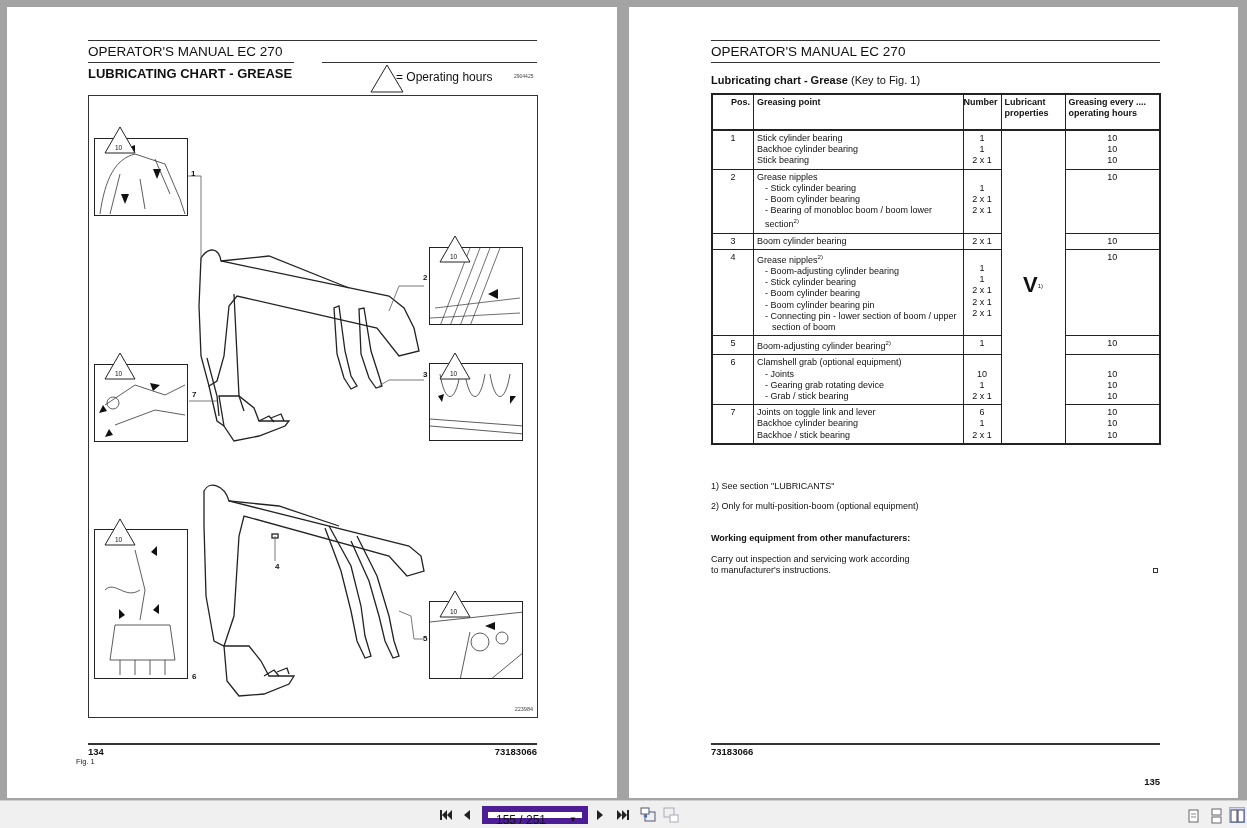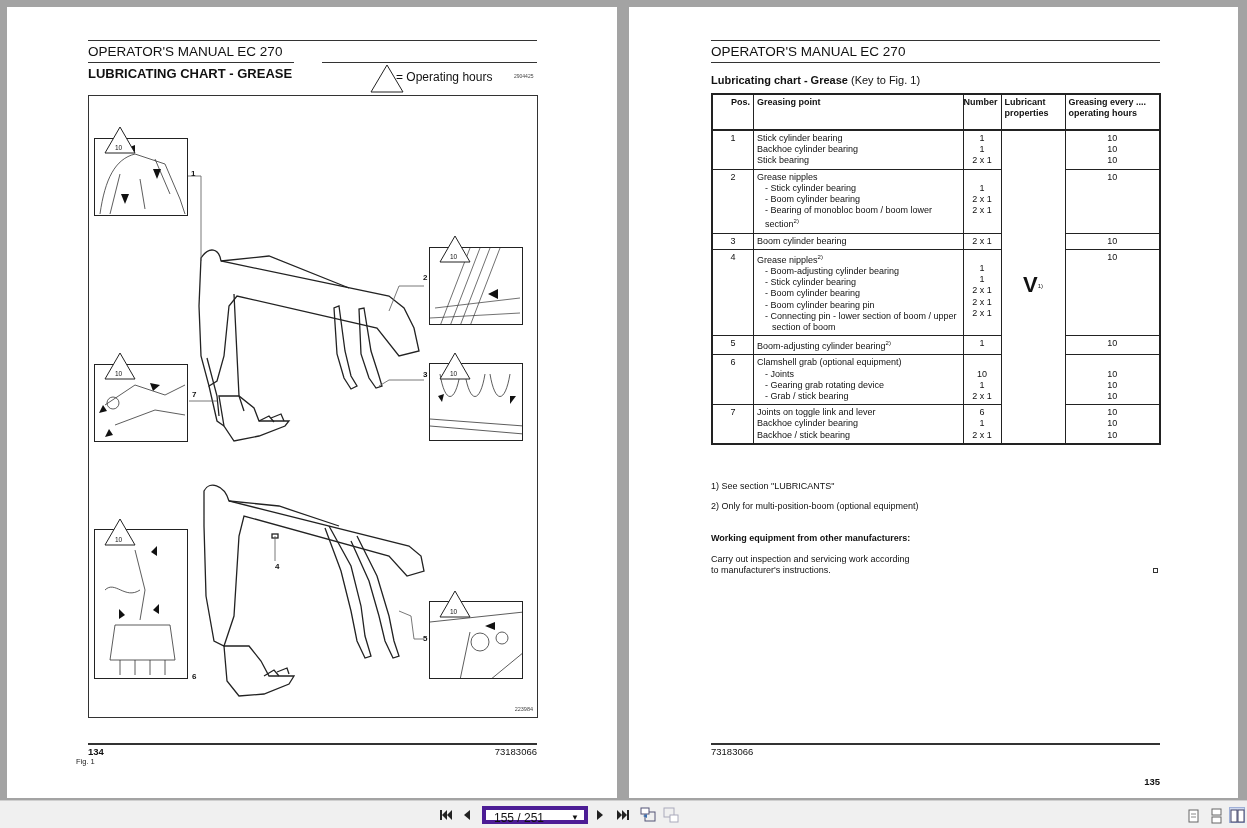--- a/index.html
+++ b/index.html
@@ -8,21 +8,21 @@
   .page { position: absolute; top: 7px; width: 610px; height: 791px; background: #fff; }
   .page.left { left: 7px; }
   .page.right { left: 629px; width: 609px; }
   .rule { position: absolute; height: 1px; background: #333; }
   .hdr-title { position: absolute; font-size: 13.5px; color: #111; }
   .chart-title { position: absolute; font-size: 13px; font-weight: bold; }
   .ophours { position: absolute; font-size: 12px; }
   .docnum-small { position: absolute; font-size: 5px; color: #444; }
   .figure-frame { position: absolute; border: 1.3px solid #333; background: #fff; }
   .fig-caption { position: absolute; font-size: 7.5px; color: #222; }
-  .foot { position: absolute; font-size: 9.5px; }
+  .foot { position: absolute; font-size: 9.5px; font-weight: bold; }
   .foot.bold { font-weight: bold; }
   .inset { position: absolute; border: 1px solid #222; background: #fff; overflow: hidden; }
   .callout { position: absolute; font-size: 8px; font-weight: bold; }
   .tri-label { position: absolute; font-size: 6.5px; }
   
   .key-title { position: absolute; left: 82px; top: 67px; font-size: 11px; }
   .key-title b { font-weight: bold; }
   table.lub { position: absolute; left: 82px; top: 86px; width: 450px; border-collapse: collapse; border: 2px solid #222; font-size: 9px; }
   table.lub th, table.lub td { border: 1px solid #222; vertical-align: top; padding: 2px 3px; line-height: 11.2px; }
   table.lub thead tr { border-bottom: 2px solid #222; }
@@ -35,21 +35,21 @@
   .sub { padding-left: 8px; }
   .wrap2 { padding-left: 15px; }
   sup { font-size: 6px; }
   .bigV { font-size: 22px; font-weight: bold; }
   .notes { position: absolute; left: 82px; font-size: 9px; }
   .notes.bold { font-weight: bold; }
   .endmark { position: absolute; width: 5px; height: 5px; border: 1px solid #333; }
   
   .toolbar { position: absolute; left: 0; top: 800px; width: 1247px; height: 28px; background: #f0f0f0; border-top: 1px solid #cfcfcf; }
   .tb-btn { position: absolute; top: 5px; height: 18px; display: flex; align-items: center; justify-content: center; color: #222; font-size: 12px; cursor: pointer; }
-  .page-select { position: absolute; left: 482px; top: 5px; width: 106px; height: 18px; border: 4px solid #4c1d95; background: #fff; font-size: 12px; padding-left: 8px; line-height: 16px; }
+  .page-select { position: absolute; left: 482px; top: 5px; width: 106px; height: 18px; border: 6px solid #4c1d95; background: #fff; font-size: 12px; padding-left: 8px; line-height: 16px; }
   .page-select .dd { position: absolute; right: 5px; top: 0; font-size: 8px; }
   .view-btn { position: absolute; top: 6px; width: 16px; height: 16px; border: 1px solid transparent; }
   .view-btn.active { background: #cfd8ee; border-color: #9fb0d8; }
 </style>
 </head>
 <body>
 
 <div class="viewer">
 
   <div class="page left">

